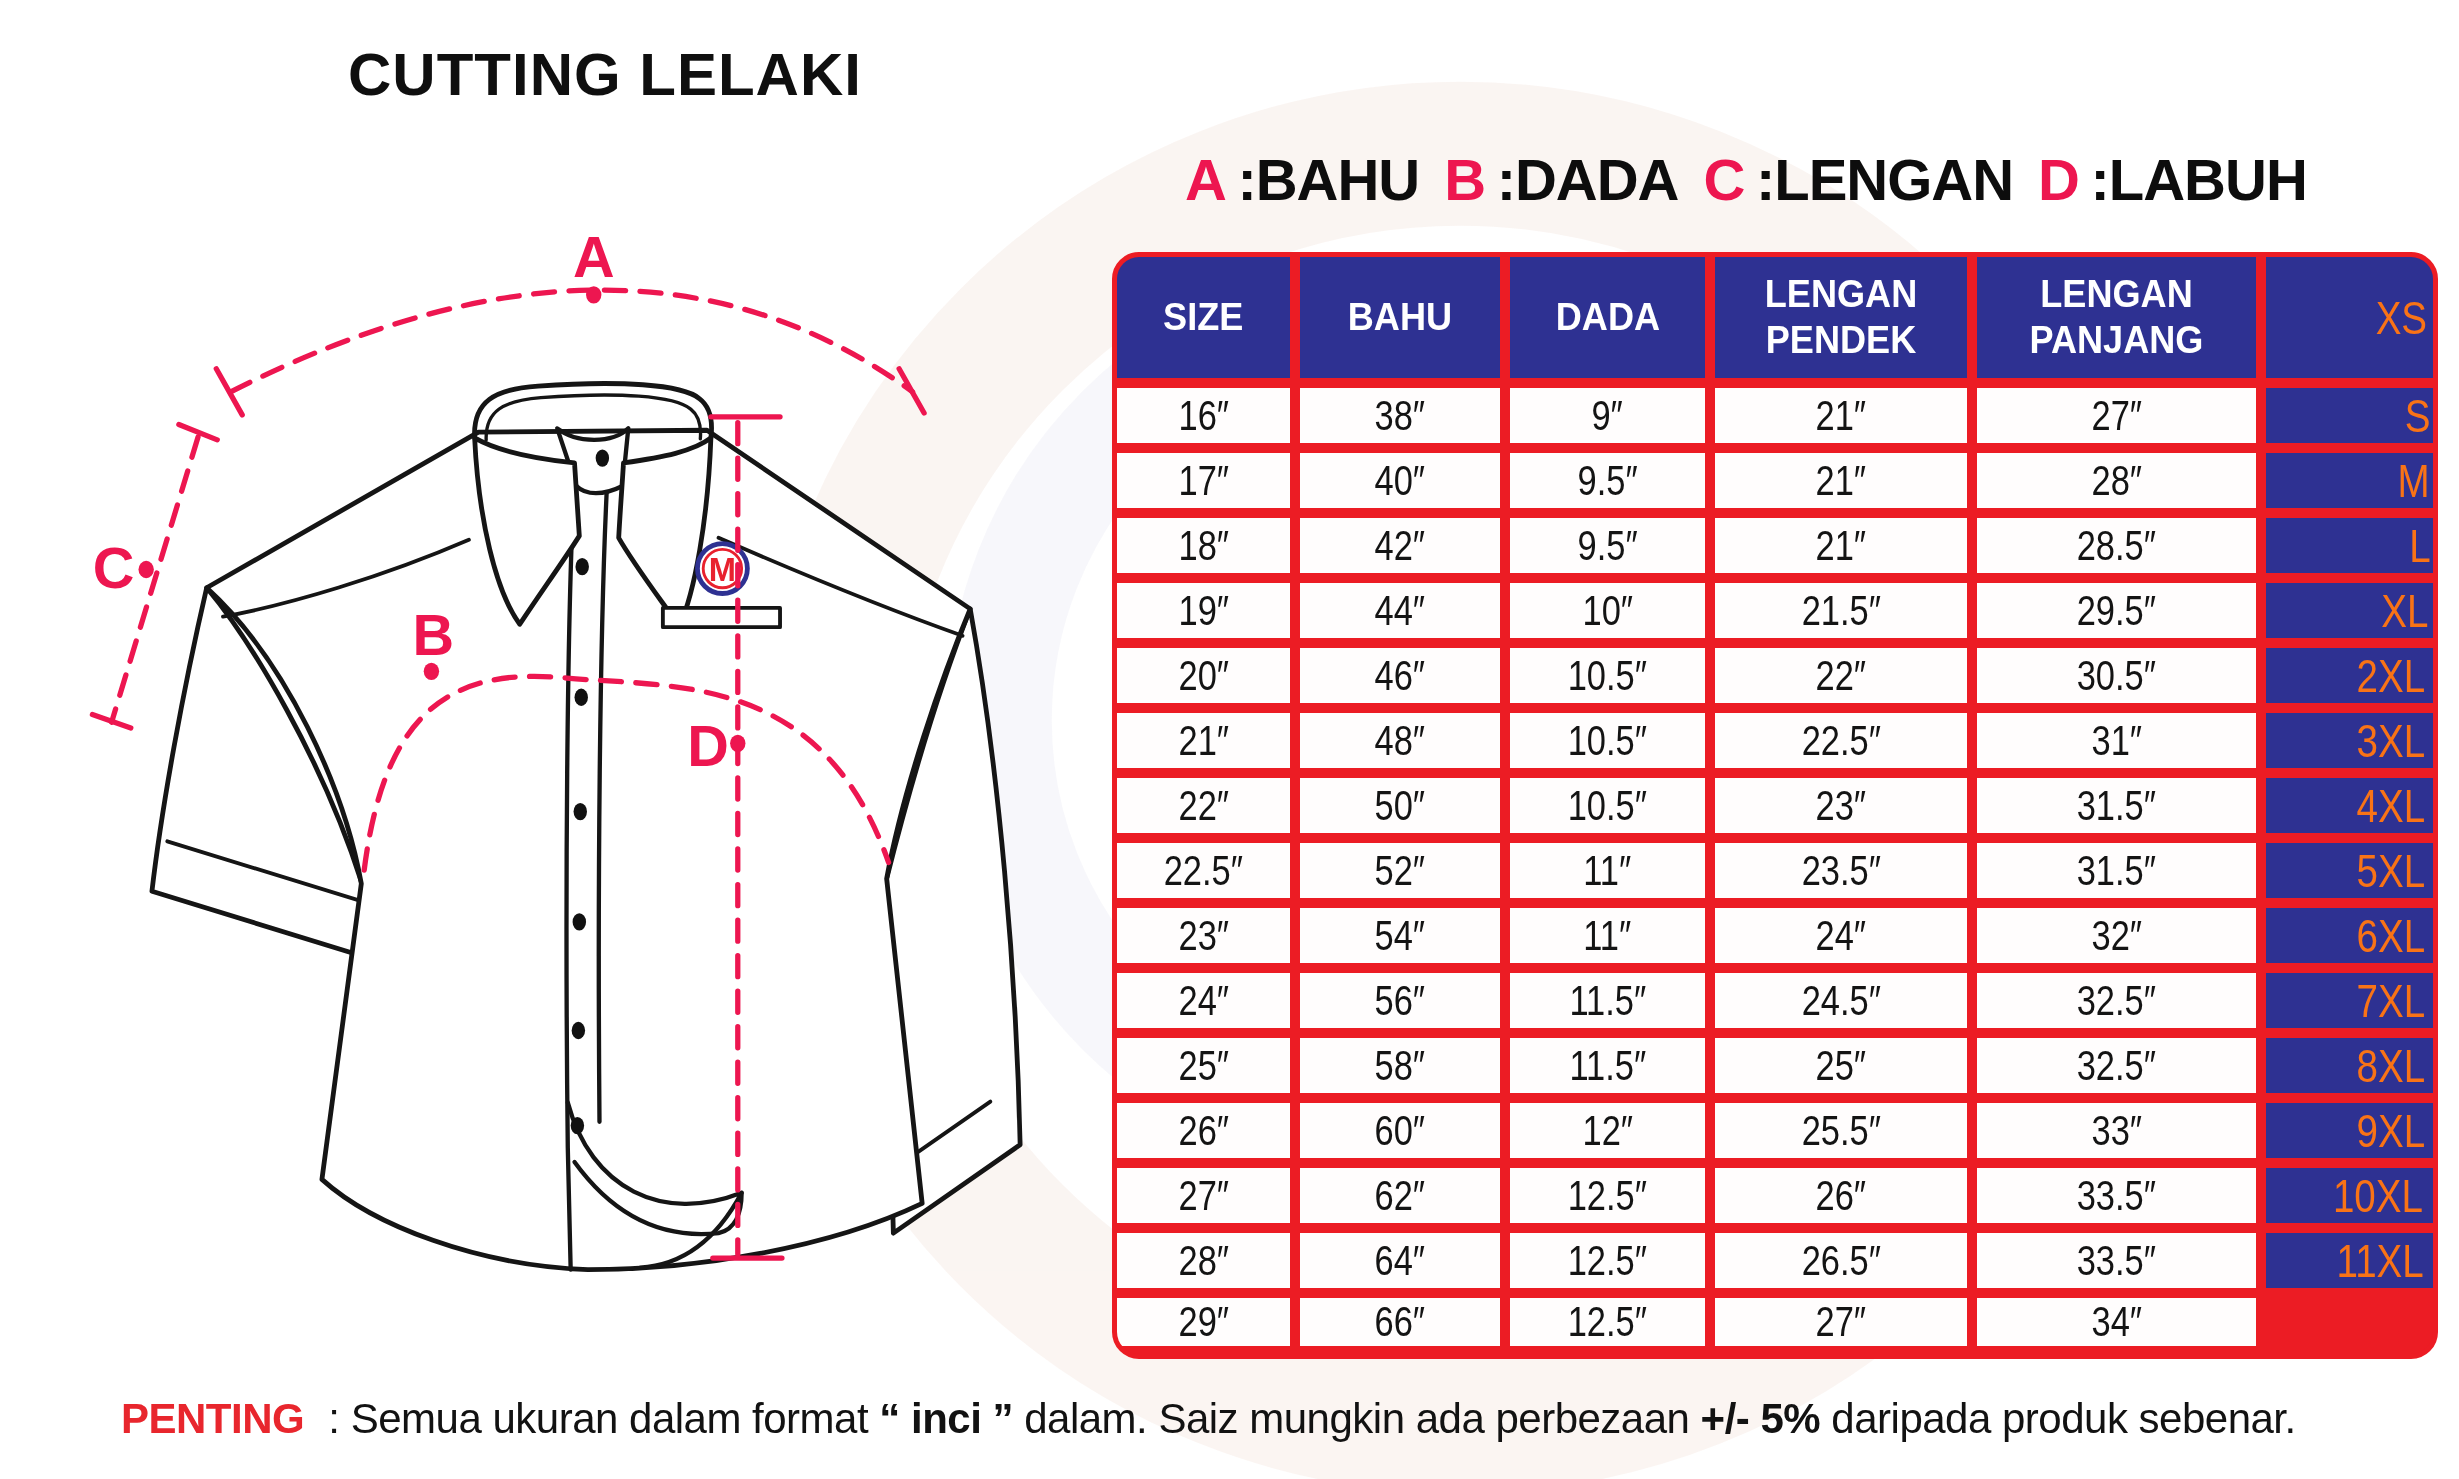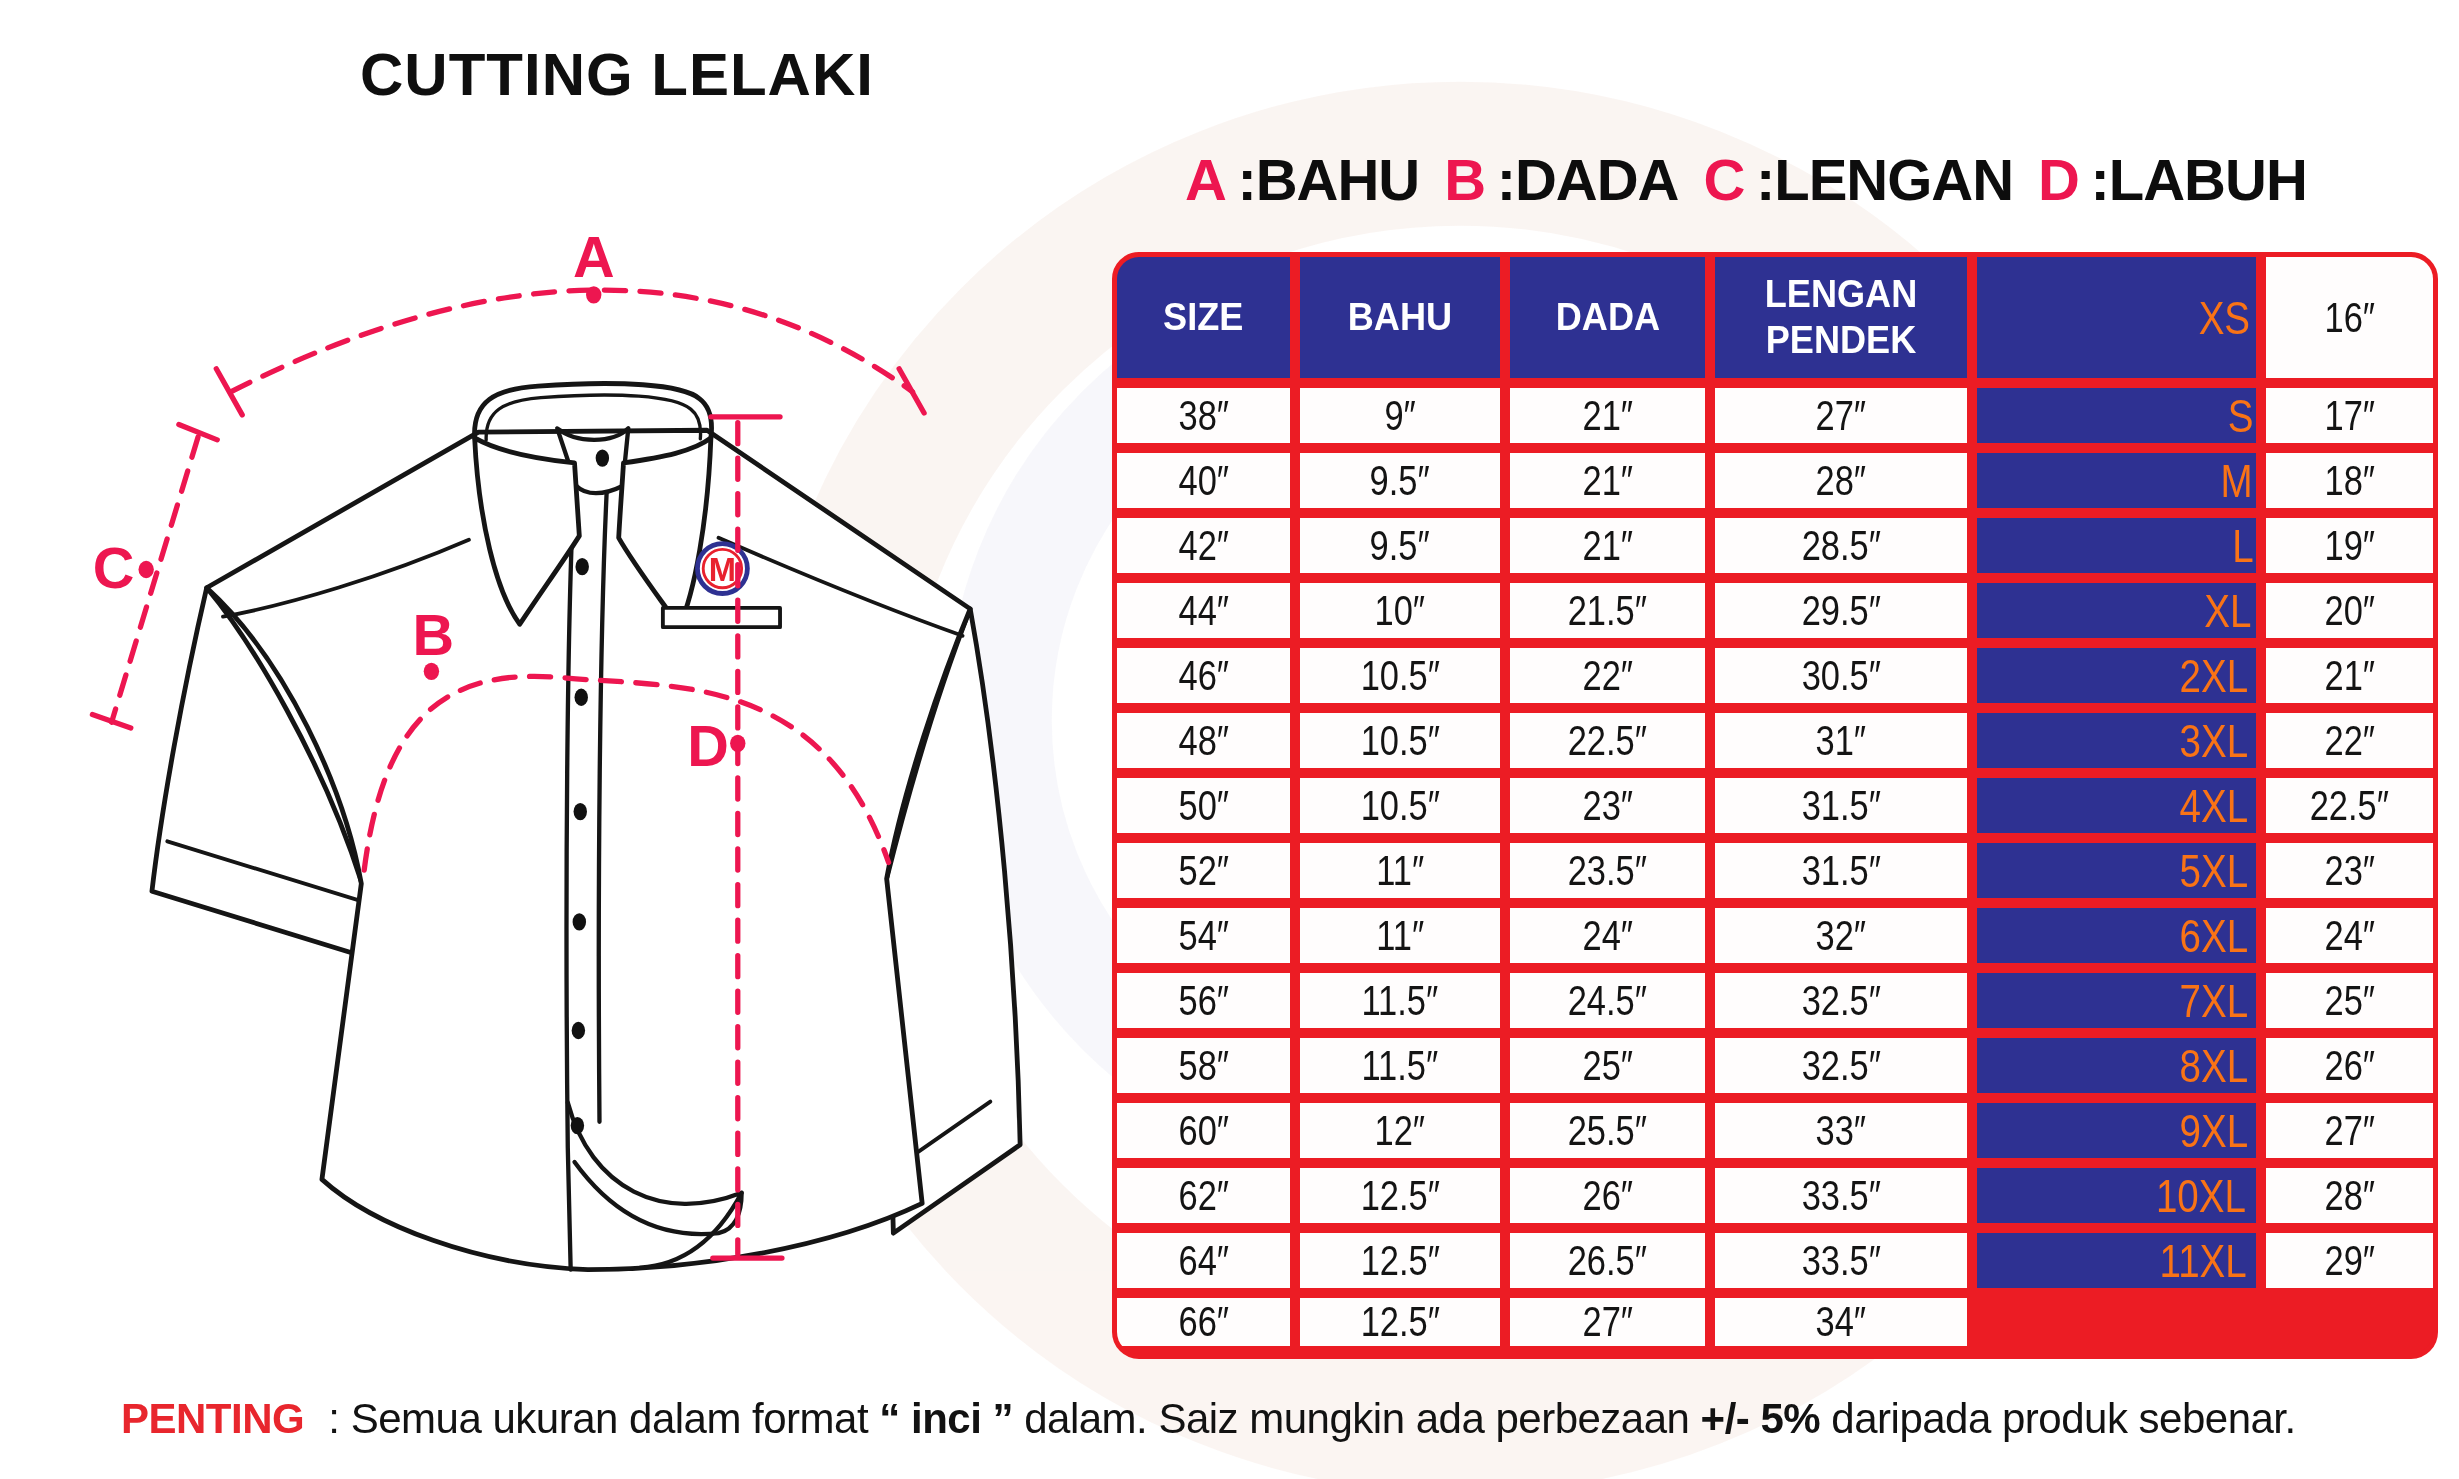--- a/index.html
+++ b/index.html
@@ -3,21 +3,21 @@
 <meta charset="utf-8">
 <style>
   html,body{margin:0;padding:0;}
   body{
     width:2459px;height:1479px;position:relative;overflow:hidden;
     background:#ffffff;font-family:"Liberation Sans",sans-serif;
   }
   #diagram-svg{position:absolute;left:0;top:0;z-index:1;}
   .layer{position:absolute;z-index:2;}
   #page-title{
-    left:360px;top:40px;font-size:60px;font-weight:700;color:#0f0f0f;letter-spacing:1px;
+    left:348px;top:40px;font-size:60px;font-weight:700;color:#0f0f0f;letter-spacing:1px;
     white-space:nowrap;
   }
   #legend{
     left:1185px;top:146px;font-size:58px;font-weight:700;white-space:nowrap;letter-spacing:-1px;
   }
   .legend-item{margin-right:25px;}
   .legend-letter{color:#ED1650;margin-right:11.5px;}
   .legend-word{color:#0d0d0d;}
   #size-table{
     left:1112px;top:252px;width:1326px;height:1107px;box-sizing:border-box;
@@ -132,20 +132,23 @@
     </div>
     <div class="cell head">
       <span class="tx">BAHU</span>
     </div>
     <div class="cell head">
       <span class="tx">DADA</span>
     </div>
     <div class="cell head">
       <span class="tx">LENGAN PENDEK</span>
     </div>
+    <div class="cell head">
+      <span class="tx">LENGAN PANJANG</span>
+    </div>
     <div class="cell size">
       <span class="tx">XS</span>
     </div>
     <div class="cell val">
       <span class="tx">16″</span>
     </div>
     <div class="cell val">
       <span class="tx">38″</span>
     </div>
     <div class="cell val">

